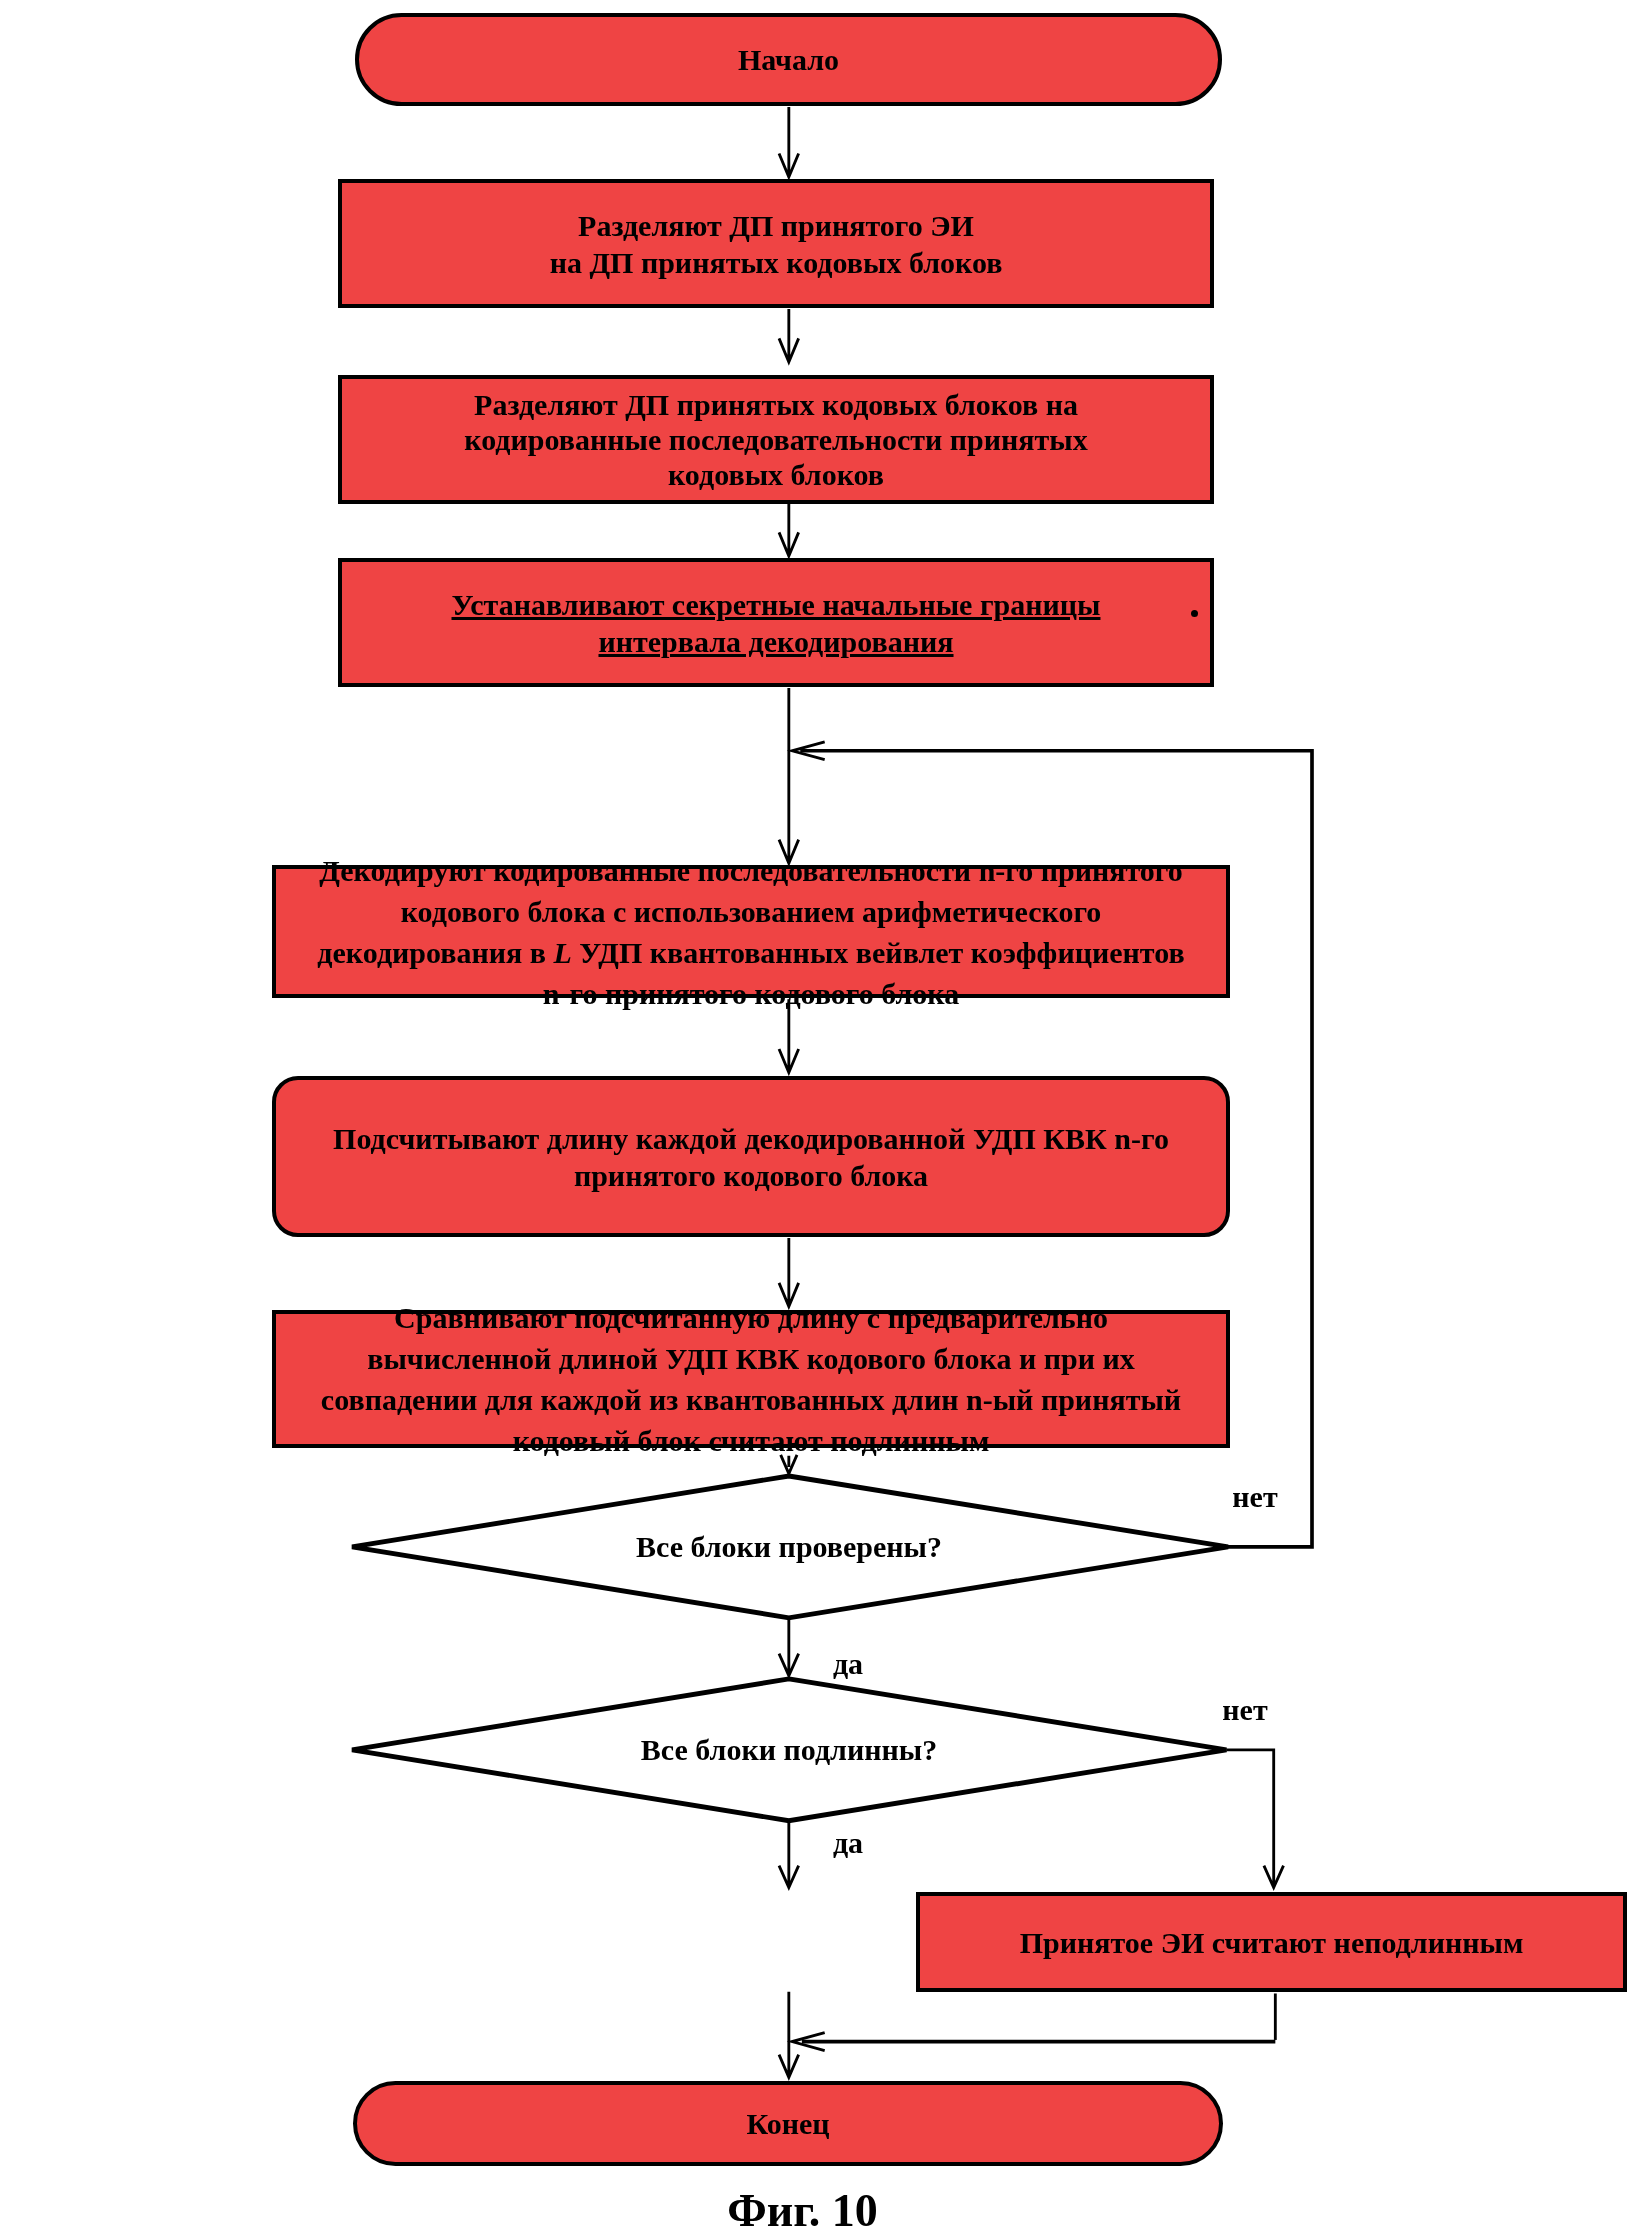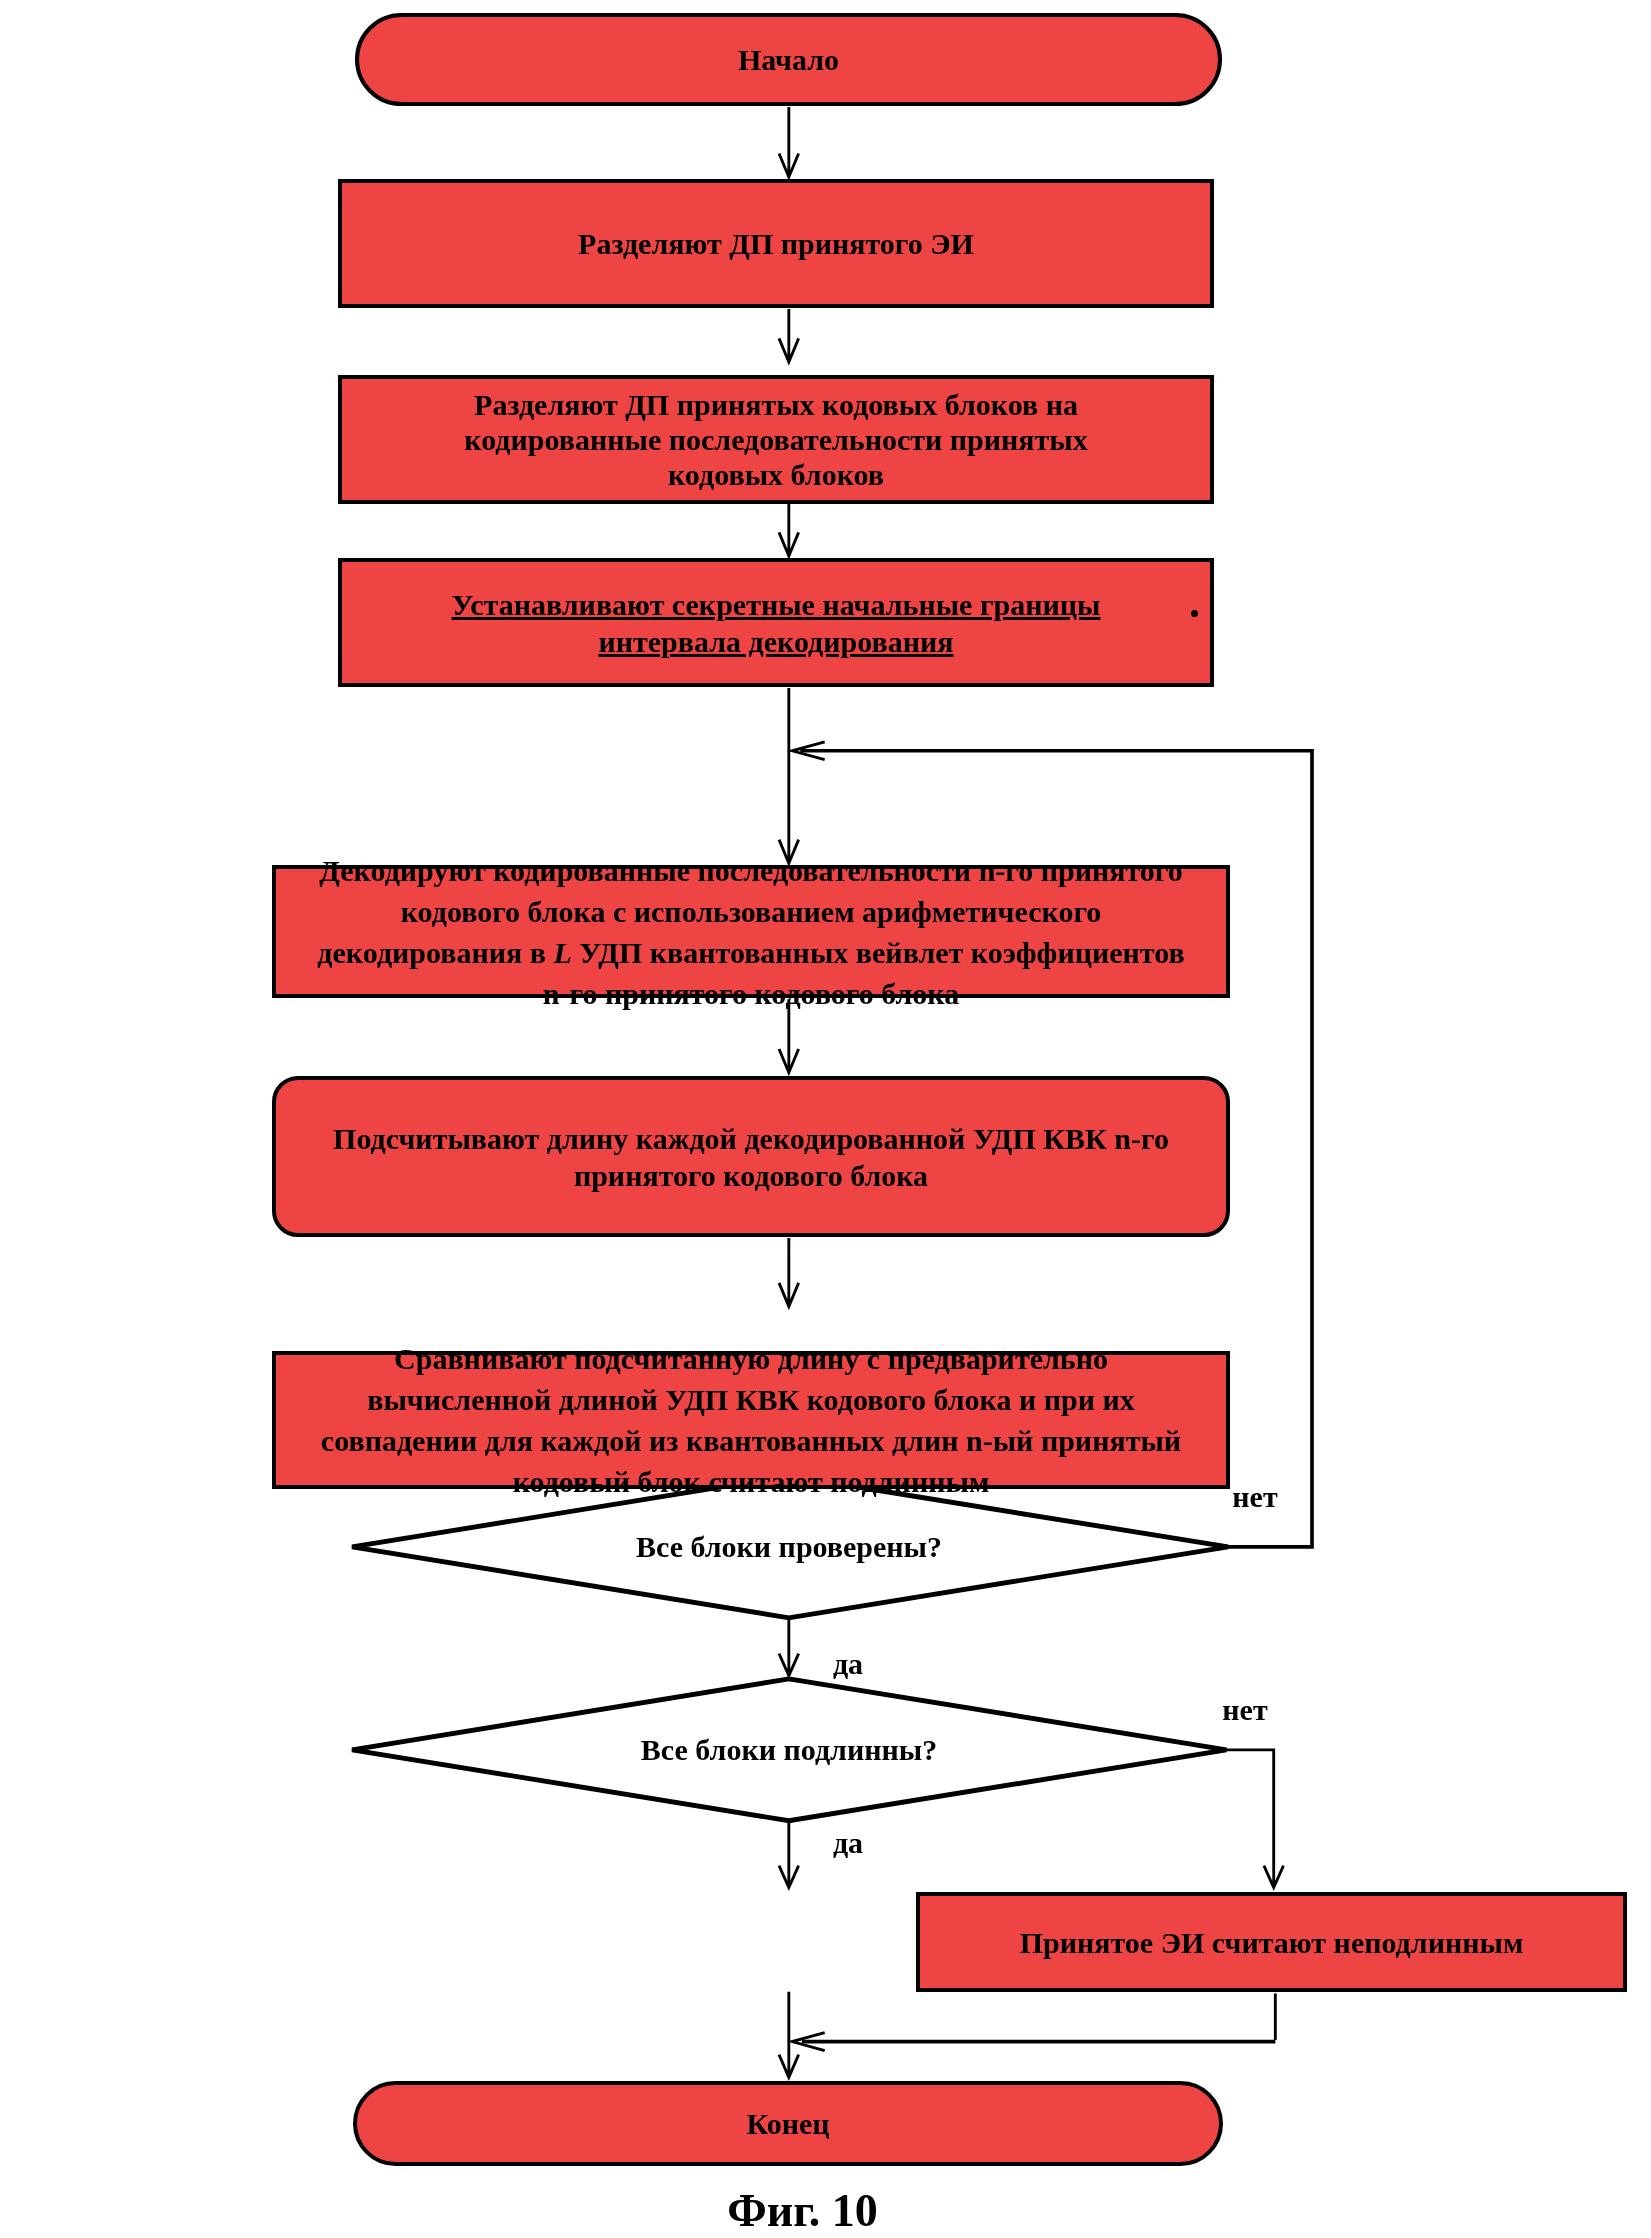--- a/index.html
+++ b/index.html
@@ -81,20 +81,21 @@
     <path stroke-width="4.5" d="M1565 2505 H984"></path>
     <path stroke-width="3.5" d="M1012 2494 L972 2505 L1012 2516"></path>
   </svg>
 
   <div class="node oval" style="left:355px;top:13px;width:867px;height:93px;">
     <div class="ln">Начало</div>
   </div>
 
   <div class="node box" style="left:338px;top:179px;width:876px;height:129px;">
     <div class="ln">Разделяют ДП принятого ЭИ</div>
+    <div class="ln">на ДП принятых кодовых блоков</div>
   </div>
 
   <div class="node box mid" style="left:338px;top:375px;width:876px;height:129px;">
     <div class="ln">Разделяют ДП принятых кодовых блоков на</div>
     <div class="ln">кодированные последовательности принятых</div>
     <div class="ln">кодовых блоков</div>
   </div>
 
   <div class="node box" style="left:338px;top:558px;width:876px;height:129px;text-decoration:underline;">
     <div class="ln">Устанавливают секретные начальные границы</div>
@@ -107,21 +108,21 @@
     <div class="ln">кодового блока с использованием арифметического</div>
     <div class="ln"><span>декодирования в </span><span class="it">L</span><span> УДП квантованных вейвлет коэффициентов</span></div>
     <div class="ln">n-го принятого кодового блока</div>
   </div>
 
   <div class="node box" style="left:272px;top:1076px;width:958px;height:161px;border-radius:26px;">
     <div class="ln">Подсчитывают длину каждой декодированной УДП КВК n-го</div>
     <div class="ln">принятого кодового блока</div>
   </div>
 
-  <div class="node box tight" style="left:272px;top:1310px;width:958px;height:138px;margin-top:41px;">
+  <div class="node box tight" style="left:272px;top:1310px;width:958px;height:138px;">
     <div class="ln">Сравнивают подсчитанную длину с предварительно</div>
     <div class="ln">вычисленной длиной УДП КВК кодового блока и при их</div>
     <div class="ln">совпадении для каждой из квантованных длин n-ый принятый</div>
     <div class="ln">кодовый блок считают подлинным</div>
   </div>
 
   <div class="plain" style="left:497px;top:1522px;width:584px;height:49px;">Все блоки проверены?</div>
   <div class="plain" style="left:1198px;top:1477px;width:114px;height:39px;">нет</div>
   <div class="plain" style="left:799px;top:1643px;width:98px;height:41px;">да</div>
 

